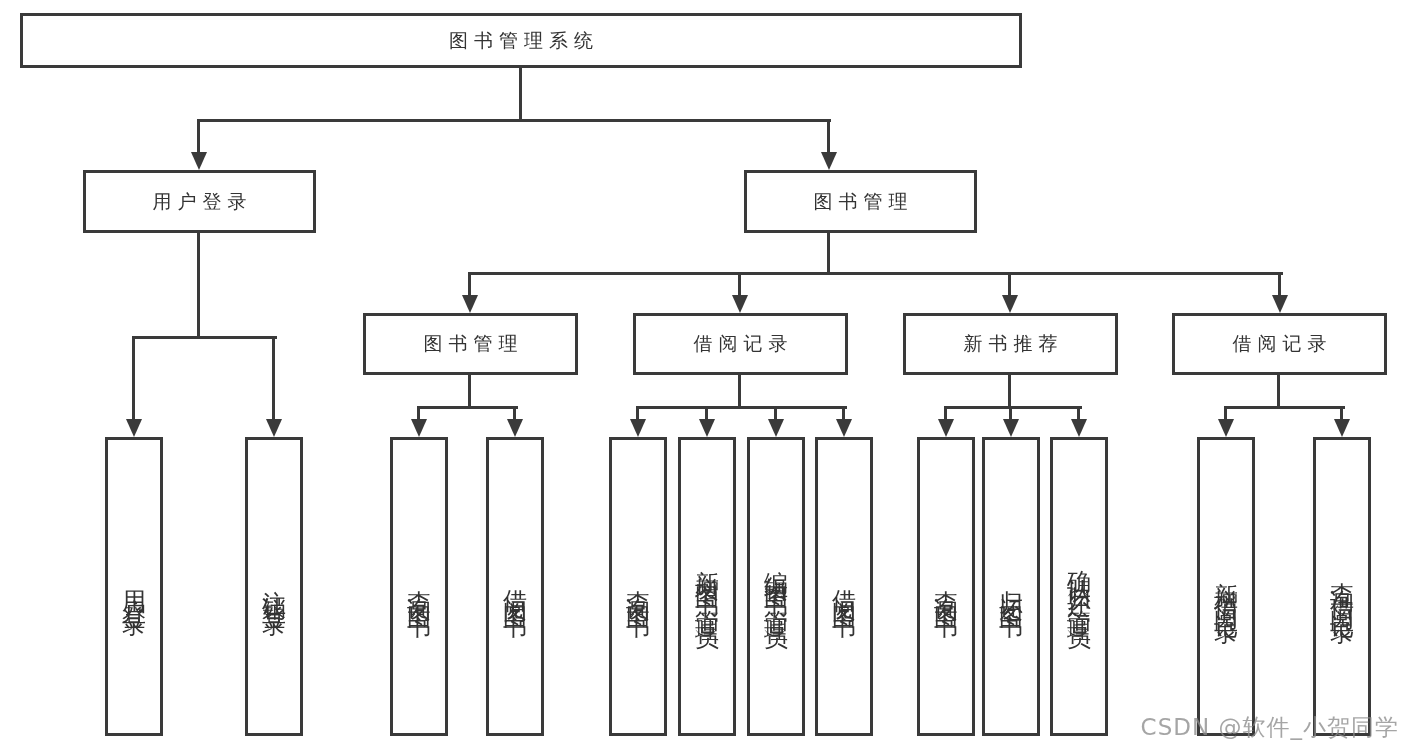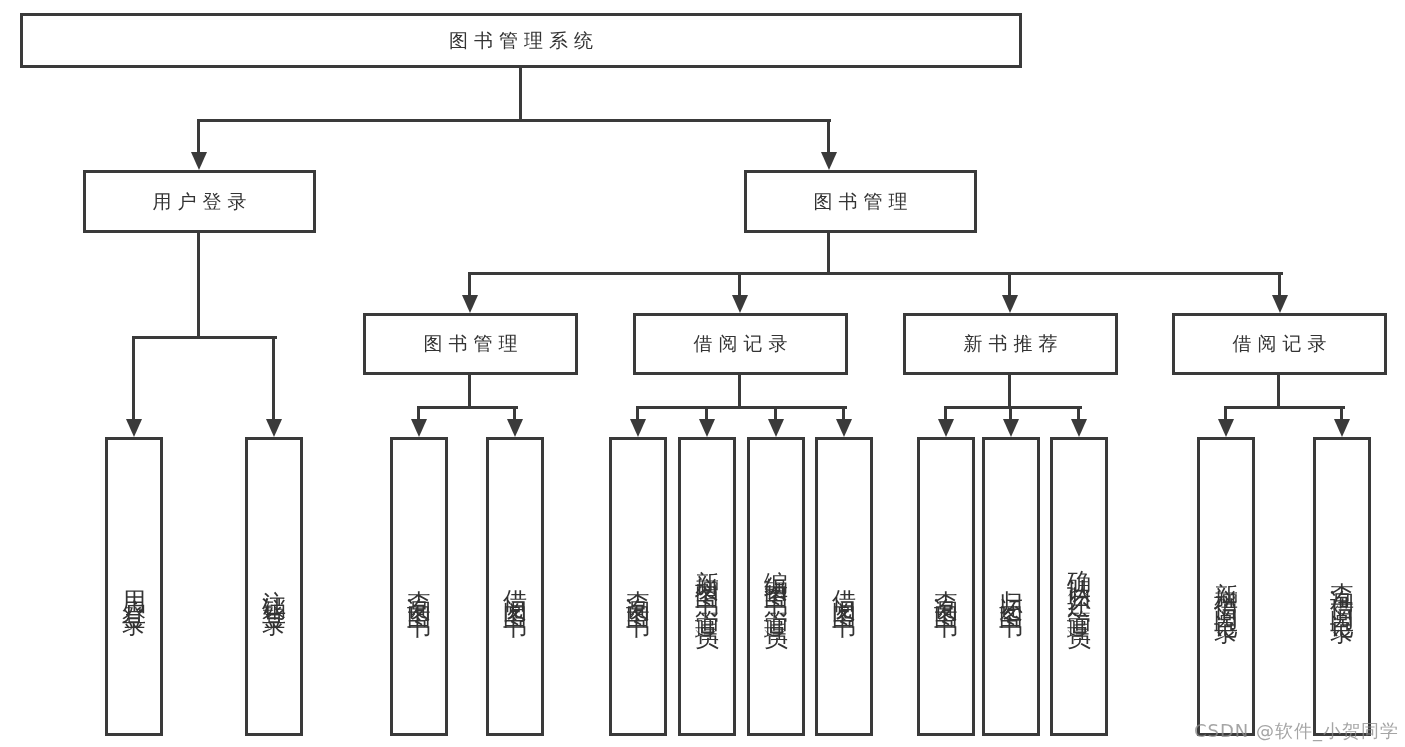--- a/index.html
+++ b/index.html
@@ -12,21 +12,21 @@
       border-right:8px solid transparent;border-top:18px solid #3a3a3a;}
   
   .hdr{position:absolute;box-sizing:border-box;border:3px solid #3a3a3a;background:#fff;
        display:flex;align-items:center;justify-content:center;z-index:2;}
   .hdr span{font-size:19px;letter-spacing:6px;text-indent:6px;color:#333;white-space:nowrap;}
   .leaf{position:absolute;top:437px;width:58px;height:299px;box-sizing:border-box;
         border:3px solid #3a3a3a;background:#fff;display:flex;align-items:center;
         justify-content:center;z-index:2;}
   .leaf span{writing-mode:vertical-rl;text-orientation:mixed;font-size:24px;
              letter-spacing:8px;line-height:52px;color:#333;white-space:nowrap;}
-  .watermark{position:absolute;right:6px;bottom:4px;font-size:18px;letter-spacing:1px;
+  .watermark{position:absolute;right:6px;bottom:4px;font-size:23px;letter-spacing:1px;
              color:rgba(140,140,140,0.78);z-index:5;white-space:nowrap;}
 </style>
 </head>
 <body>
 
 <div class="canvas">
 
   <div class="vl" style="left:519px;top:68px;height:51px"></div>
   <div class="hl" style="left:197px;top:119px;width:634px"></div>
   <div class="vl" style="left:197px;top:119px;height:33px"></div>

